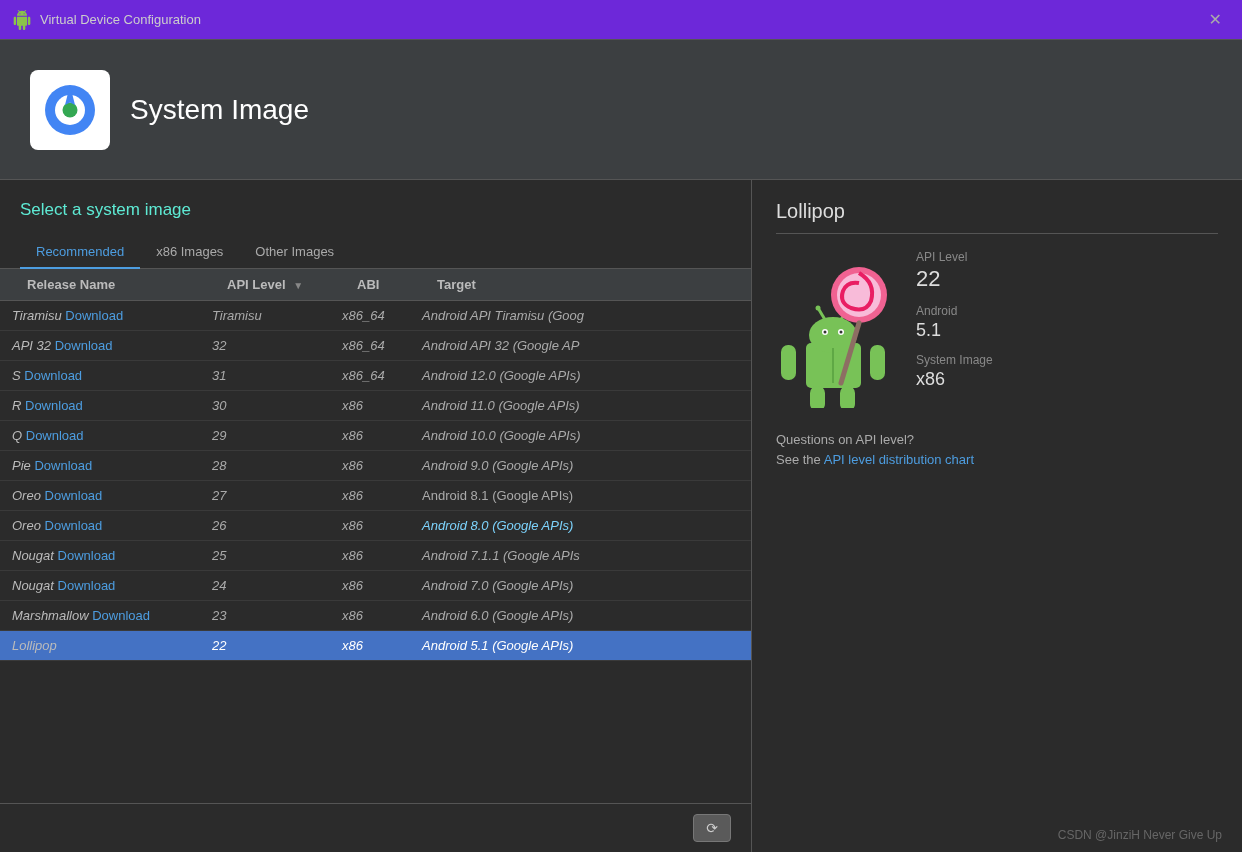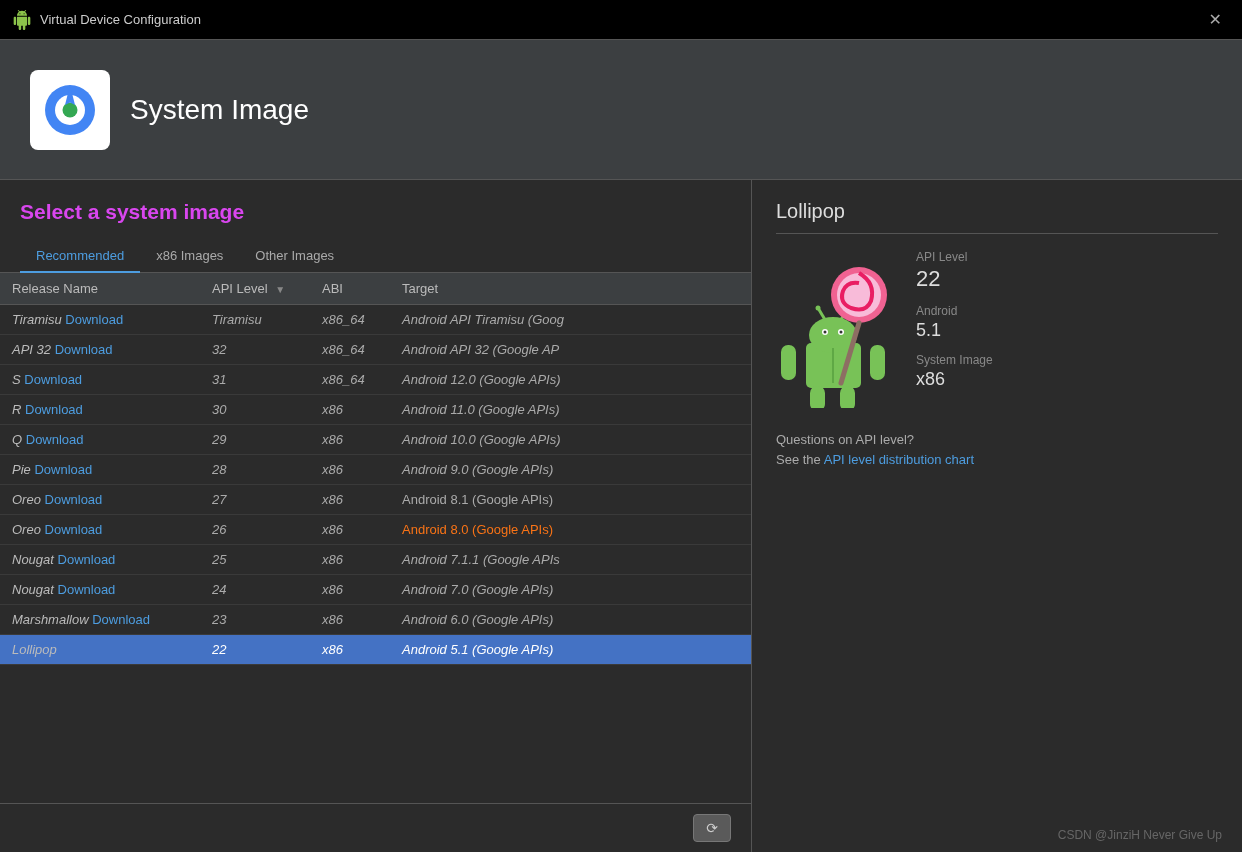--- a/index.html
+++ b/index.html
@@ -8,21 +8,21 @@
       background: #2b2b2b;
       color: #bbbbbb;
       width: 1242px;
       height: 852px;
       overflow: hidden;
       font-size: 13px;
     }
 
     
     .title-bar {
-      background: #000000;
+      background: #6d28d9;
       height: 40px;
       display: flex;
       align-items: center;
       justify-content: space-between;
       padding: 0 12px;
       border-bottom: 1px solid #555;
     }
     .title-bar-left {
       display: flex;
       align-items: center;
@@ -79,24 +79,24 @@
     
     .left-panel {
       flex: 1;
       padding: 20px 0 0 0;
       display: flex;
       flex-direction: column;
       border-right: 1px solid #555;
     }
 
     .section-title {
-      font-size: 21px;
-      color: #d946ef;
+      font-size: 17px;
+      color: #5eead4;
       padding: 0 20px 16px 20px;
-      font-weight: 700;
+      font-weight: 400;
     }
 
     
     .tabs {
       display: flex;
       border-bottom: 1px solid #555;
       padding: 0 20px;
     }
     .tab {
       padding: 8px 16px;
@@ -118,23 +118,23 @@
     }
     table {
       width: 100%;
       border-collapse: collapse;
     }
     thead tr {
       background: #3c3f41;
     }
     thead th {
       text-align: left;
-      padding: 8px 12px;
+      padding: 8px 27px;
       color: #bbbbbb;
-      font-weight: 400;
+      font-weight: 700;
       border-bottom: 1px solid #555;
       font-size: 13px;
       white-space: nowrap;
     }
     thead th:first-child { width: 200px; }
     thead th:nth-child(2) { width: 110px; }
     thead th:nth-child(3) { width: 80px; }
 
     .sort-arrow {
       color: #888;
@@ -356,21 +356,21 @@
             <tr>
               <td><span class="release-name">Oreo</span><a class="download-link"> Download</a></td>
               <td style="color: rgb(170, 170, 170); font-style: italic;">27</td>
               <td style="font-style: italic; color: rgb(170, 170, 170);">x86</td>
               <td style="color: rgb(170, 170, 170);">Android 8.1 (Google APIs)</td>
             </tr>
             <tr>
               <td><span class="release-name">Oreo</span><a class="download-link"> Download</a></td>
               <td style="color: rgb(170, 170, 170); font-style: italic;">26</td>
               <td style="font-style: italic; color: rgb(170, 170, 170);">x86</td>
-              <td style="color: #f97316;">Android 8.0 (Google APIs)</td>
+              <td style="font-style: italic; color: #7dd3fc;">Android 8.0 (Google APIs)</td>
             </tr>
             <tr>
               <td><span class="release-name">Nougat</span><a class="download-link"> Download</a></td>
               <td style="color: rgb(170, 170, 170); font-style: italic;">25</td>
               <td style="font-style: italic; color: rgb(170, 170, 170);">x86</td>
               <td style="font-style: italic; color: rgb(170, 170, 170);">Android 7.1.1 (Google APIs</td>
             </tr>
             <tr>
               <td><span class="release-name">Nougat</span><a class="download-link"> Download</a></td>
               <td style="color: rgb(170, 170, 170); font-style: italic;">24</td>

